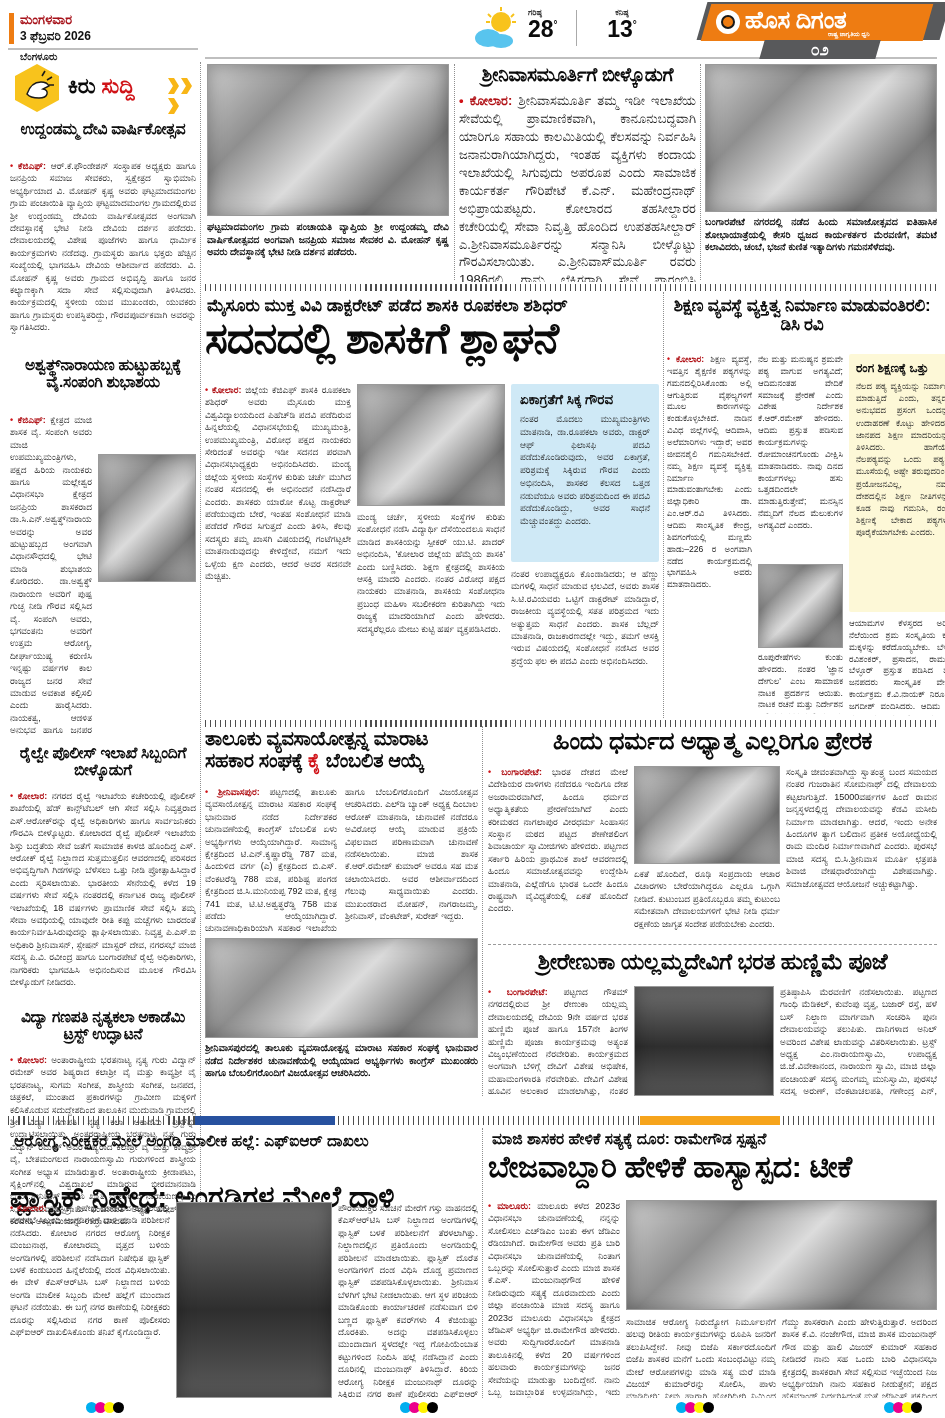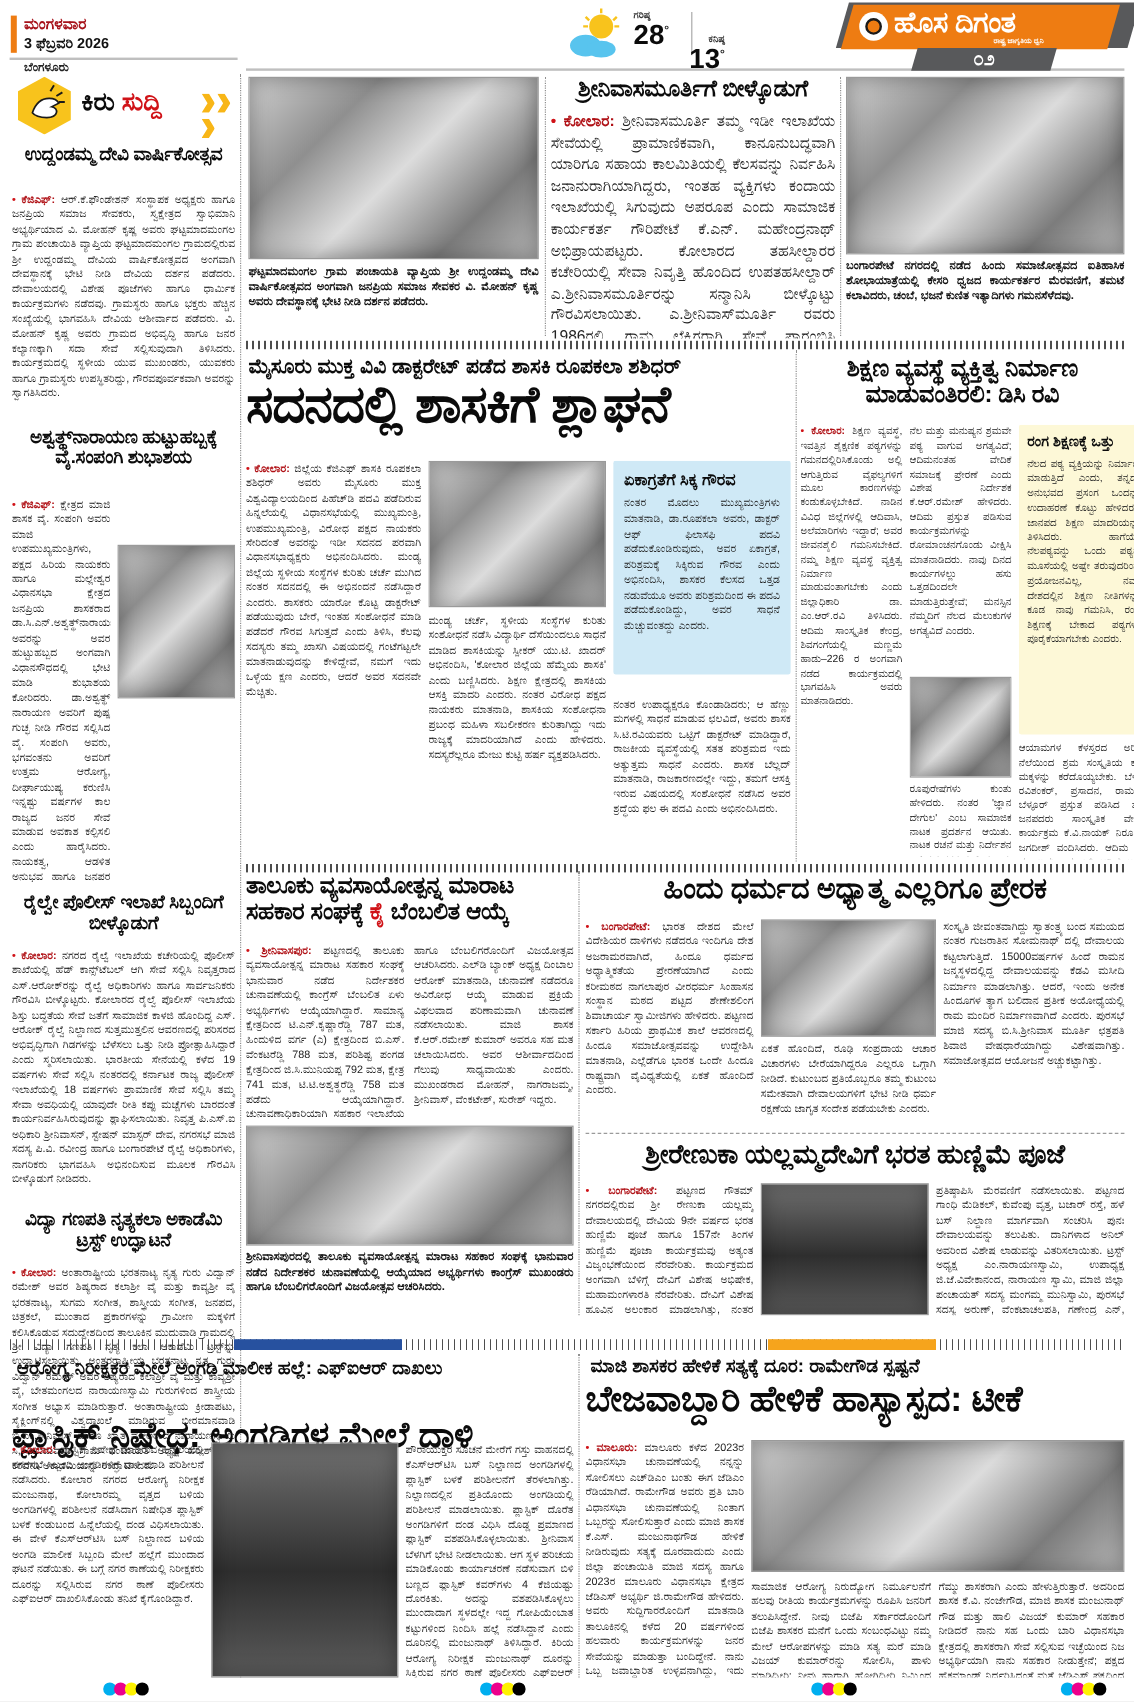--- a/index.html
+++ b/index.html
@@ -56,21 +56,21 @@
         </g>
         <ellipse cx="20" cy="32" rx="13" ry="9" fill="#58c4ee"></ellipse>
         <ellipse cx="33" cy="35" rx="12" ry="7" fill="#58c4ee"></ellipse>
       </svg>
     </div>
     <div class="abs" style="left:528px;top:8px;width:44px;text-align:left;">
       <div style="font-size:8px;font-weight:700;color:#333;">ಗರಿಷ್ಠ</div>
       <div style="font-size:23px;font-weight:800;color:#0b0b0b;line-height:1;"><span>28</span><sup style="font-size:10px;">°</sup></div>
     </div>
     <div class="abs" style="left:576px;top:10px;width:1px;height:36px;background:#aaa;"></div>
-    <div class="abs" style="left:560px;top:8px;width:44px;text-align:right;margin-top:20px;">
+    <div class="abs" style="left:600px;top:8px;width:44px;text-align:center;">
       <div style="font-size:8px;font-weight:700;color:#333;">ಕನಿಷ್ಠ</div>
       <div style="font-size:23px;font-weight:800;color:#0b0b0b;line-height:1;"><span>13</span><sup style="font-size:10px;">°</sup></div>
     </div>
 
     <div class="abs" style="left:700px;top:0;width:245px;height:60px;">
       <div class="abs" style="left:2px;top:2px;width:243px;height:38px;background:#58595b;transform:skewX(-16deg);"></div>
       <div class="abs" style="left:6px;top:4px;width:222px;height:37px;background:#ee7c12;transform:skewX(-16deg);"></div>
       <div class="abs" style="left:16px;top:10px;width:24px;height:24px;border-radius:50%;background:#fff;display:flex;align-items:center;justify-content:center;">
         <span style="width:14px;height:14px;border-radius:50%;background:#ee7c12;display:inline-block;border:2px solid #1a1a1a;"></span>
       </div>
@@ -151,30 +151,30 @@
     <span class="bullet">•</span> <span class="dateline">ಕೋಲಾರ:</span>
     <span>ಜಿಲ್ಲೆಯ ಕೆಜಿಎಫ್ ಶಾಸಕಿ ರೂಪಕಲಾ ಶಶಿಧರ್ ಅವರು ಮೈಸೂರು ಮುಕ್ತ ವಿಶ್ವವಿದ್ಯಾಲಯದಿಂದ ಪಿಹೆಚ್‌ಡಿ ಪದವಿ ಪಡೆದಿರುವ ಹಿನ್ನಲೆಯಲ್ಲಿ ವಿಧಾನಸಭೆಯಲ್ಲಿ ಮುಖ್ಯಮಂತ್ರಿ, ಉಪಮುಖ್ಯಮಂತ್ರಿ, ವಿರೋಧ ಪಕ್ಷದ ನಾಯಕರು ಸೇರಿದಂತೆ ಅವರನ್ನು ಇಡೀ ಸದನದ ಪರವಾಗಿ ವಿಧಾನಸಭಾಧ್ಯಕ್ಷರು ಅಭಿನಂದಿಸಿದರು. ಮಂಡ್ಯ ಜಿಲ್ಲೆಯ ಸ್ಥಳೀಯ ಸಂಸ್ಥೆಗಳ ಕುರಿತು ಚರ್ಚೆ ಮುಗಿದ ನಂತರ ಸದನದಲ್ಲಿ ಈ ಅಭಿನಂದನೆ ನಡೆಸಿದ್ದಾರೆ ಎಂದರು. ಶಾಸಕರು ಯಾರೋ ಕೊಟ್ಟ ಡಾಕ್ಟರೇಟ್ ಪಡೆಯುವುದು ಬೇರೆ, ಇಂತಹ ಸಂಶೋಧನೆ ಮಾಡಿ ಪಡೆದರೆ ಗೌರವ ಸಿಗುತ್ತದೆ ಎಂದು ತಿಳಿಸಿ, ಕೆಲವು ಸದಸ್ಯರು ತಮ್ಮ ಖಾಸಗಿ ವಿಷಯದಲ್ಲಿ ಗಂಟೆಗಟ್ಟಲೇ ಮಾತನಾಡುವುದನ್ನು ಕೇಳಿದ್ದೇವೆ, ನಮಗೆ ಇದು ಒಳ್ಳೆಯ ಕ್ಷಣ ಎಂದರು, ಆದರೆ ಅವರ ಸದನವೇ ಮೆಚ್ಚಿತು.</span>
   </div>
 
   <div class="abs" style="left:357px;top:384px;width:148px;height:334px;overflow:hidden;">
     <div class="photo" style="width:148px;height:122px;margin-bottom:5px;"></div>
     <div class="body-text" style="height:206px;">ಮಂಡ್ಯ ಚರ್ಚೆ, ಸ್ಥಳೀಯ ಸಂಸ್ಥೆಗಳ ಕುರಿತು ಸಂಶೋಧನೆ ನಡೆಸಿ ವಿದ್ಯಾರ್ಥಿ ದೆಸೆಯಿಂದಲೂ ಸಾಧನೆ ಮಾಡಿದ ಶಾಸಕಿಯನ್ನು ಸ್ಪೀಕರ್ ಯು.ಟಿ. ಖಾದರ್ ಅಭಿನಂದಿಸಿ, 'ಕೋಲಾರ ಜಿಲ್ಲೆಯ ಹೆಮ್ಮೆಯ ಶಾಸಕಿ' ಎಂದು ಬಣ್ಣಿಸಿದರು. ಶಿಕ್ಷಣ ಕ್ಷೇತ್ರದಲ್ಲಿ ಶಾಸಕಿಯ ಆಸಕ್ತಿ ಮಾದರಿ ಎಂದರು. ನಂತರ ವಿರೋಧ ಪಕ್ಷದ ನಾಯಕರು ಮಾತನಾಡಿ, ಶಾಸಕಿಯ ಸಂಶೋಧನಾ ಪ್ರಬಂಧ ಮಹಿಳಾ ಸಬಲೀಕರಣ ಕುರಿತಾಗಿದ್ದು ಇದು ರಾಜ್ಯಕ್ಕೆ ಮಾದರಿಯಾಗಿದೆ ಎಂದು ಹೇಳಿದರು. ಸದಸ್ಯರೆಲ್ಲರೂ ಮೇಜು ಕುಟ್ಟಿ ಹರ್ಷ ವ್ಯಕ್ತಪಡಿಸಿದರು.</div>
   </div>
 
   <div class="abs" style="left:511px;top:384px;width:148px;height:334px;overflow:hidden;">
-    <div class="box blue" style="margin-bottom:19px;height:178px;">
+    <div class="box blue" style="margin-bottom:6px;height:178px;">
       <h4>ಏಕಾಗ್ರತೆಗೆ ಸಿಕ್ಕ ಗೌರವ</h4>
       <p>ನಂತರ ಮೊದಲು ಮುಖ್ಯಮಂತ್ರಿಗಳು ಮಾತನಾಡಿ, ಡಾ.ರೂಪಕಲಾ ಅವರು, ಡಾಕ್ಟರ್ ಆಫ್ ಫಿಲಾಸಫಿ ಪದವಿ ಪಡೆದುಕೊಂಡಿರುವುದು, ಅವರ ಏಕಾಗ್ರತೆ, ಪರಿಶ್ರಮಕ್ಕೆ ಸಿಕ್ಕಿರುವ ಗೌರವ ಎಂದು ಅಭಿನಂದಿಸಿ, ಶಾಸಕರ ಕೆಲಸದ ಒತ್ತಡ ನಡುವೆಯೂ ಅವರು ಪರಿಶ್ರಮದಿಂದ ಈ ಪದವಿ ಪಡೆದುಕೊಂಡಿದ್ದು, ಅವರ ಸಾಧನೆ ಮೆಚ್ಚುವಂತದ್ದು ಎಂದರು.</p>
     </div>
     <div class="body-text" style="height:148px;">ನಂತರ ಉಪಾಧ್ಯಕ್ಷರೂ ಕೊಂಡಾಡಿದರು; ಆ ಹೆಣ್ಣು ಮಗಳಲ್ಲಿ ಸಾಧನೆ ಮಾಡುವ ಛಲವಿದೆ, ಅವರು ಶಾಸಕ ಸಿ.ಟಿ.ರವಿಯವರು ಒಟ್ಟಿಗೆ ಡಾಕ್ಟರೇಟ್ ಮಾಡಿದ್ದಾರೆ, ರಾಜಕೀಯ ವ್ಯವಸ್ಥೆಯಲ್ಲಿ ಸತತ ಪರಿಶ್ರಮದ ಇದು ಅತ್ಯುತ್ತಮ ಸಾಧನೆ ಎಂದರು. ಶಾಸಕ ಬೆಲ್ಲದ್ ಮಾತನಾಡಿ, ರಾಜಕಾರಣದಲ್ಲೇ ಇದ್ದು, ತಮಗೆ ಆಸಕ್ತಿ ಇರುವ ವಿಷಯದಲ್ಲಿ ಸಂಶೋಧನೆ ನಡೆಸಿದ ಅವರ ಶ್ರದ್ಧೆಯ ಫಲ ಈ ಪದವಿ ಎಂದು ಅಭಿನಂದಿಸಿದರು.</div>
   </div>
 
   <div class="abs vrule" style="left:663px;top:292px;height:426px;"></div>
 
-  <div class="abs headline" style="left:667px;top:296px;width:270px;font-size:20px;text-align:center;">ಶಿಕ್ಷಣ ವ್ಯವಸ್ಥೆ ವ್ಯಕ್ತಿತ್ವ ನಿರ್ಮಾಣ ಮಾಡುವಂತಿರಲಿ: ಡಿಸಿ ರವಿ</div>
+  <div class="abs headline" style="left:667px;top:296px;width:270px;font-size:17px;text-align:center;">ಶಿಕ್ಷಣ ವ್ಯವಸ್ಥೆ ವ್ಯಕ್ತಿತ್ವ ನಿರ್ಮಾಣ ಮಾಡುವಂತಿರಲಿ: ಡಿಸಿ ರವಿ</div>
 
   <div class="abs body-text" style="left:667px;top:354px;width:85px;height:364px;font-size:8.6px;">
     <span class="bullet">•</span> <span class="dateline">ಕೋಲಾರ:</span>
     <span>ಶಿಕ್ಷಣ ವ್ಯವಸ್ಥೆ, ಇವತ್ತಿನ ಶೈಕ್ಷಣಿಕ ಪಠ್ಯಗಳನ್ನು ಗಮನದಲ್ಲಿರಿಸಿಕೊಂಡು ಅಲ್ಲಿ ಆಗುತ್ತಿರುವ ವೈಫಲ್ಯಗಳಿಗೆ ಮೂಲ ಕಾರಣಗಳನ್ನು ಕಂಡುಕೊಳ್ಳಬೇಕಿದೆ. ನಾಡಿನ ವಿವಿಧ ಜಿಲ್ಲೆಗಳಲ್ಲಿ ಆದಿವಾಸಿ, ಅಲೆಮಾರಿಗಳು ಇದ್ದಾರೆ; ಅವರ ಜೀವನಶೈಲಿ ಗಮನಿಸಬೇಕಿದೆ. ನಮ್ಮ ಶಿಕ್ಷಣ ವ್ಯವಸ್ಥೆ ವ್ಯಕ್ತಿತ್ವ ನಿರ್ಮಾಣ ಮಾಡುವಂತಾಗಬೇಕು ಎಂದು ಜಿಲ್ಲಾಧಿಕಾರಿ ಡಾ. ಎಂ.ಆರ್.ರವಿ ತಿಳಿಸಿದರು. ಆದಿಮ ಸಾಂಸ್ಕೃತಿಕ ಕೇಂದ್ರ, ಶಿವಗಂಗೆಯಲ್ಲಿ ಮಣ್ಣಮೆ ಹಾಡು–226 ರ ಅಂಗವಾಗಿ ನಡೆದ ಕಾರ್ಯಕ್ರಮದಲ್ಲಿ ಭಾಗವಹಿಸಿ ಅವರು ಮಾತನಾಡಿದರು.</span>
   </div>
 
   <div class="abs" style="left:758px;top:354px;width:85px;height:364px;overflow:hidden;">
     <div class="body-text" style="height:206px;font-size:8.6px;">ನೆಲ ಮತ್ತು ಮನುಷ್ಯನ ಶ್ರಮವೇ ಪಠ್ಯ ವಾಗುವ ಅಗತ್ಯವಿದೆ; ಆದಿಮನಂತಹ ವೇದಿಕೆ ಸಮಾಜಕ್ಕೆ ಪ್ರೇರಣೆ ಎಂದು ವಿಶೇಷ ನಿರ್ದೇಶಕ ಕೆ.ಆರ್.ರಮೇಶ್ ಹೇಳಿದರು. ಆದಿಮ ಪ್ರಸ್ತುತ ಪಡಿಸುವ ಕಾರ್ಯಕ್ರಮಗಳನ್ನು ರೋಮಾಂಚನಗೊಂಡು ವೀಕ್ಷಿಸಿ ಮಾತನಾಡಿದರು. ನಾವು ದಿನದ ಕಾರ್ಯಗಳಲ್ಲು ಹಸು ಒತ್ತಡದಿಂದಲೇ ಮಾಡುತ್ತಿರುತ್ತೇವೆ; ಮನಸ್ಸಿನ ನೆಮ್ಮದಿಗೆ ನೆಲದ ಮೆಲುಕುಗಳ ಅಗತ್ಯವಿದೆ ಎಂದರು.</div>
     <div class="photo" style="width:85px;height:84px;margin:4px 0;"></div>
     <div class="body-text" style="height:62px;font-size:8.6px;">ರೂಪುರೇಷೆಗಳು ಕುಂತು ಹೇಳಿದರು. ನಂತರ 'ಜ್ಞಾನ ದೇಗುಲ' ಎಂಬ ಸಾಮಾಜಿಕ ನಾಟಕ ಪ್ರದರ್ಶನ ಆಯಿತು. ನಾಟಕ ರಚನೆ ಮತ್ತು ನಿರ್ದೇಶನ ಸಿದ್ದೇಶ್ವರ ನರಸುಮನೆ, ಸಂಗೀತ: ಜನಾರ್ದನ್ ದಾಸನಹಳ್ಳಿ.</div>

